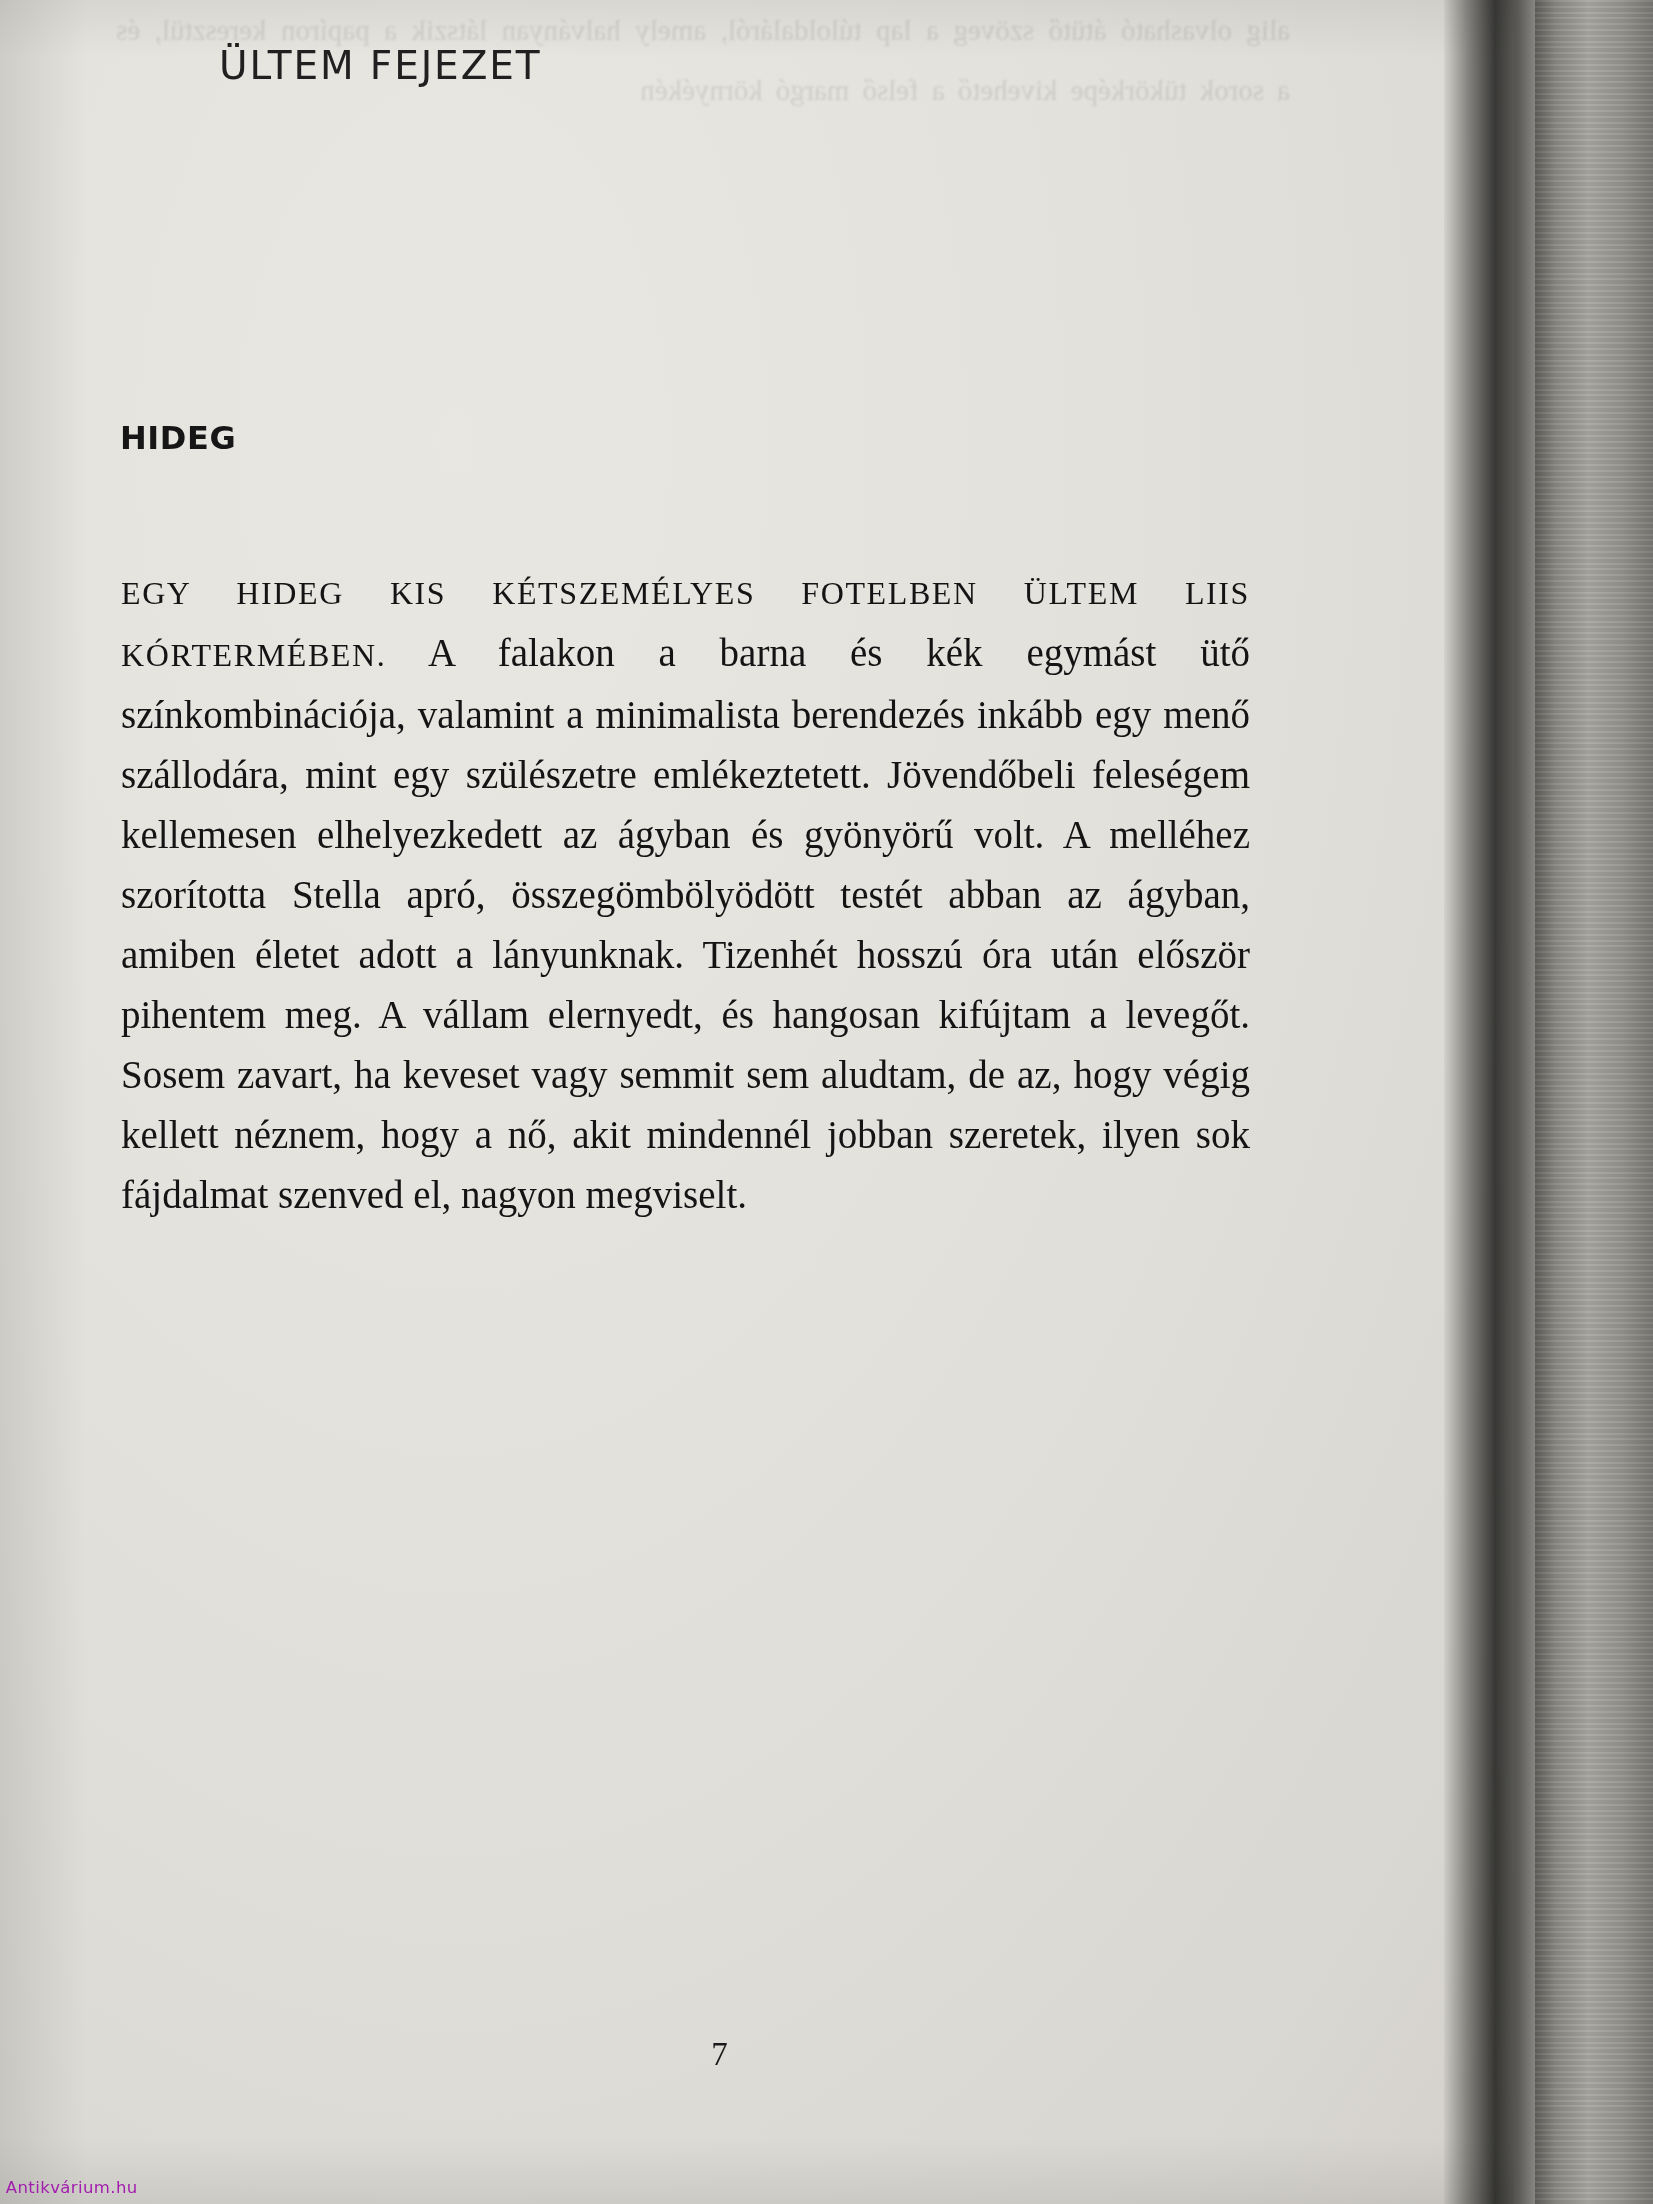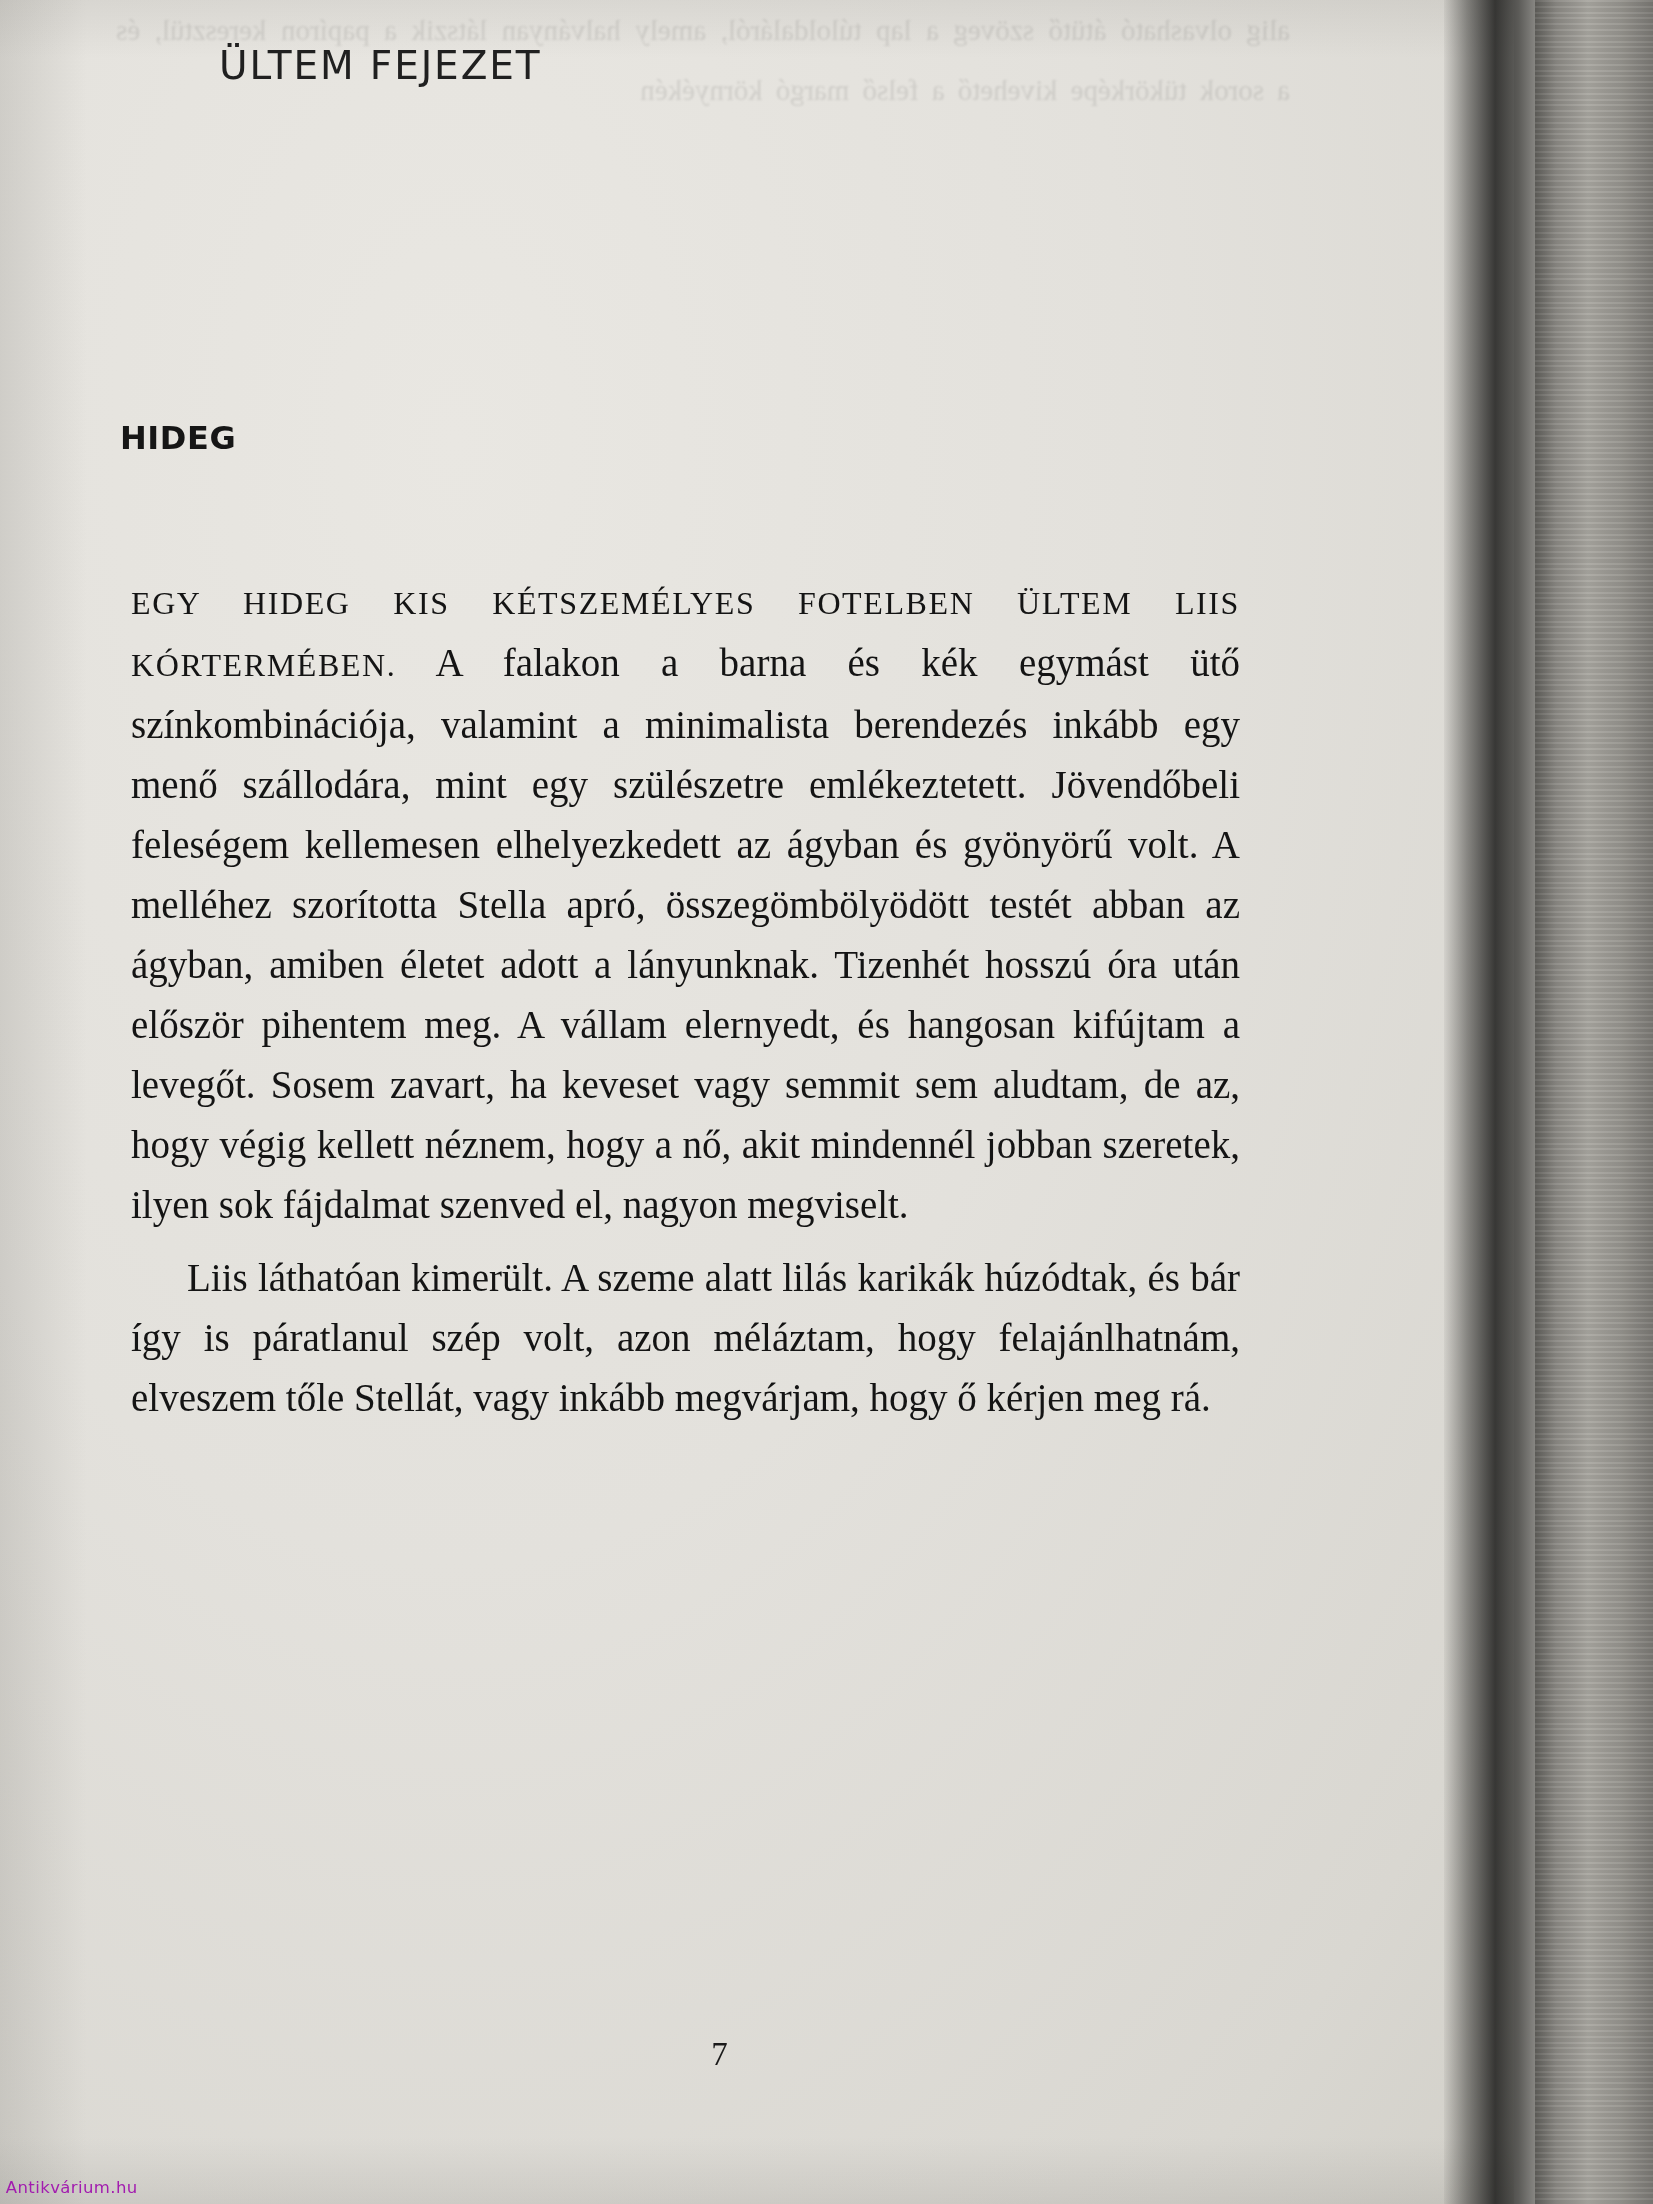--- a/index.html
+++ b/index.html
@@ -124,21 +124,21 @@
     font-family: "Liberation Serif", serif;
     font-size: 39px;
     line-height: 60px;
     text-align: justify;
     text-justify: inter-word;
     color: #141414;
     -webkit-hyphens: none;
     hyphens: none;
   }
   .body-text p {
-    margin: 13px;
+    margin: 3px;
   }
   .body-text p + p {
     text-indent: 56px;
   }
   .smallcaps {
     font-variant: normal;
     font-size: 32px;
     letter-spacing: 1.6px;
   }
 
@@ -173,21 +173,20 @@
   </div>
 
   <div class="content">
 
     <div class="chapter-label">ÜLTEM FEJEZET</div>
 
     <div class="speaker-label">HIDEG</div>
 
     <div class="body-text">
       <p><span class="smallcaps">EGY HIDEG KIS KÉTSZEMÉLYES FOTELBEN ÜLTEM LIIS KÓRTERMÉBEN.</span><span> A falakon a barna és kék egymást ütő színkombinációja, valamint a minimalista berendezés inkább egy menő szállodára, mint egy szülészetre emlékeztetett. Jövendőbeli feleségem kellemesen elhelyezkedett az ágyban és gyönyörű volt. A melléhez szorította Stella apró, összegömbölyödött testét abban az ágyban, amiben életet adott a lányunknak. Tizenhét hosszú óra után először pihentem meg. A vállam elernyedt, és hangosan kifújtam a levegőt. Sosem zavart, ha keveset vagy semmit sem aludtam, de az, hogy végig kellett néznem, hogy a nő, akit mindennél jobban szeretek, ilyen sok fájdalmat szenved el, nagyon megviselt.</span></p>
-      <p>Liis láthatóan kimerült. A szeme alatt lilás karikák húzódtak, és bár így is páratlanul szép volt, azon méláztam, hogy felajánlhatnám, elveszem tőle Stellát, vagy inkább megvárjam, hogy ő kérjen meg rá.</p>
     </div>
 
     <div class="folio">7</div>
   </div>
 
   <div class="gutter"></div>
   <div class="spine"></div>
 
   <div class="watermark">Antikvárium.hu</div>
 </div>

